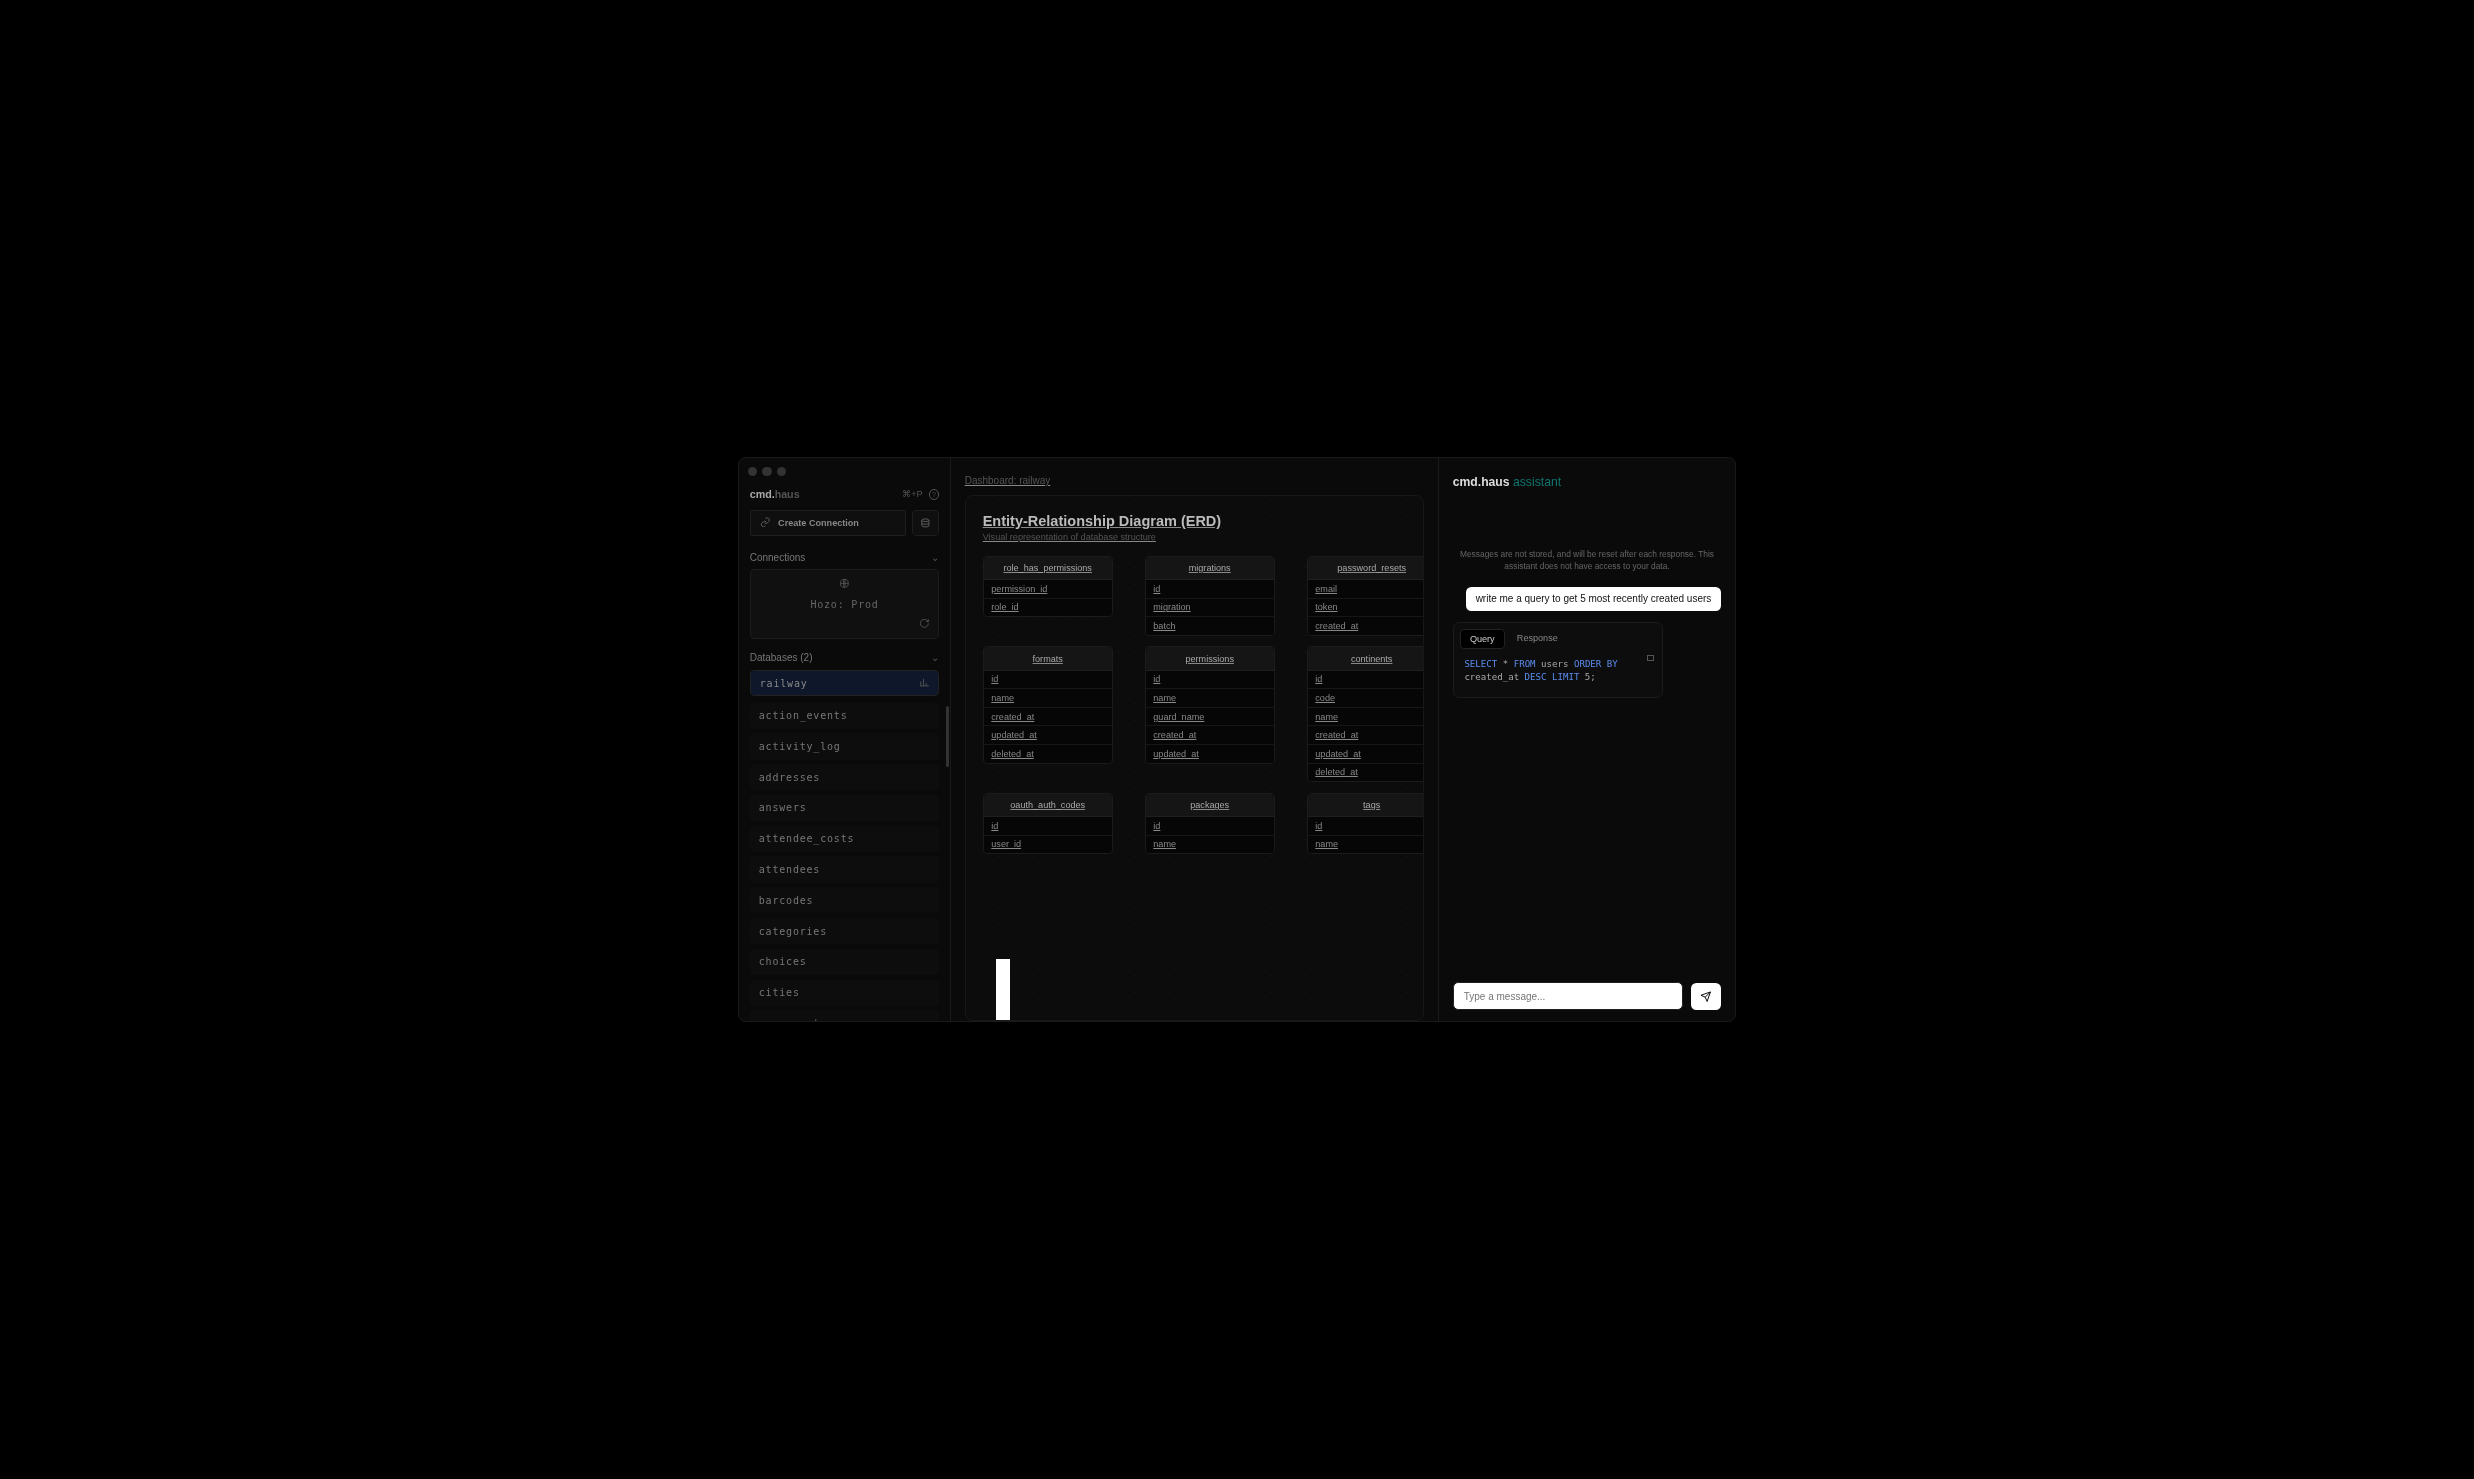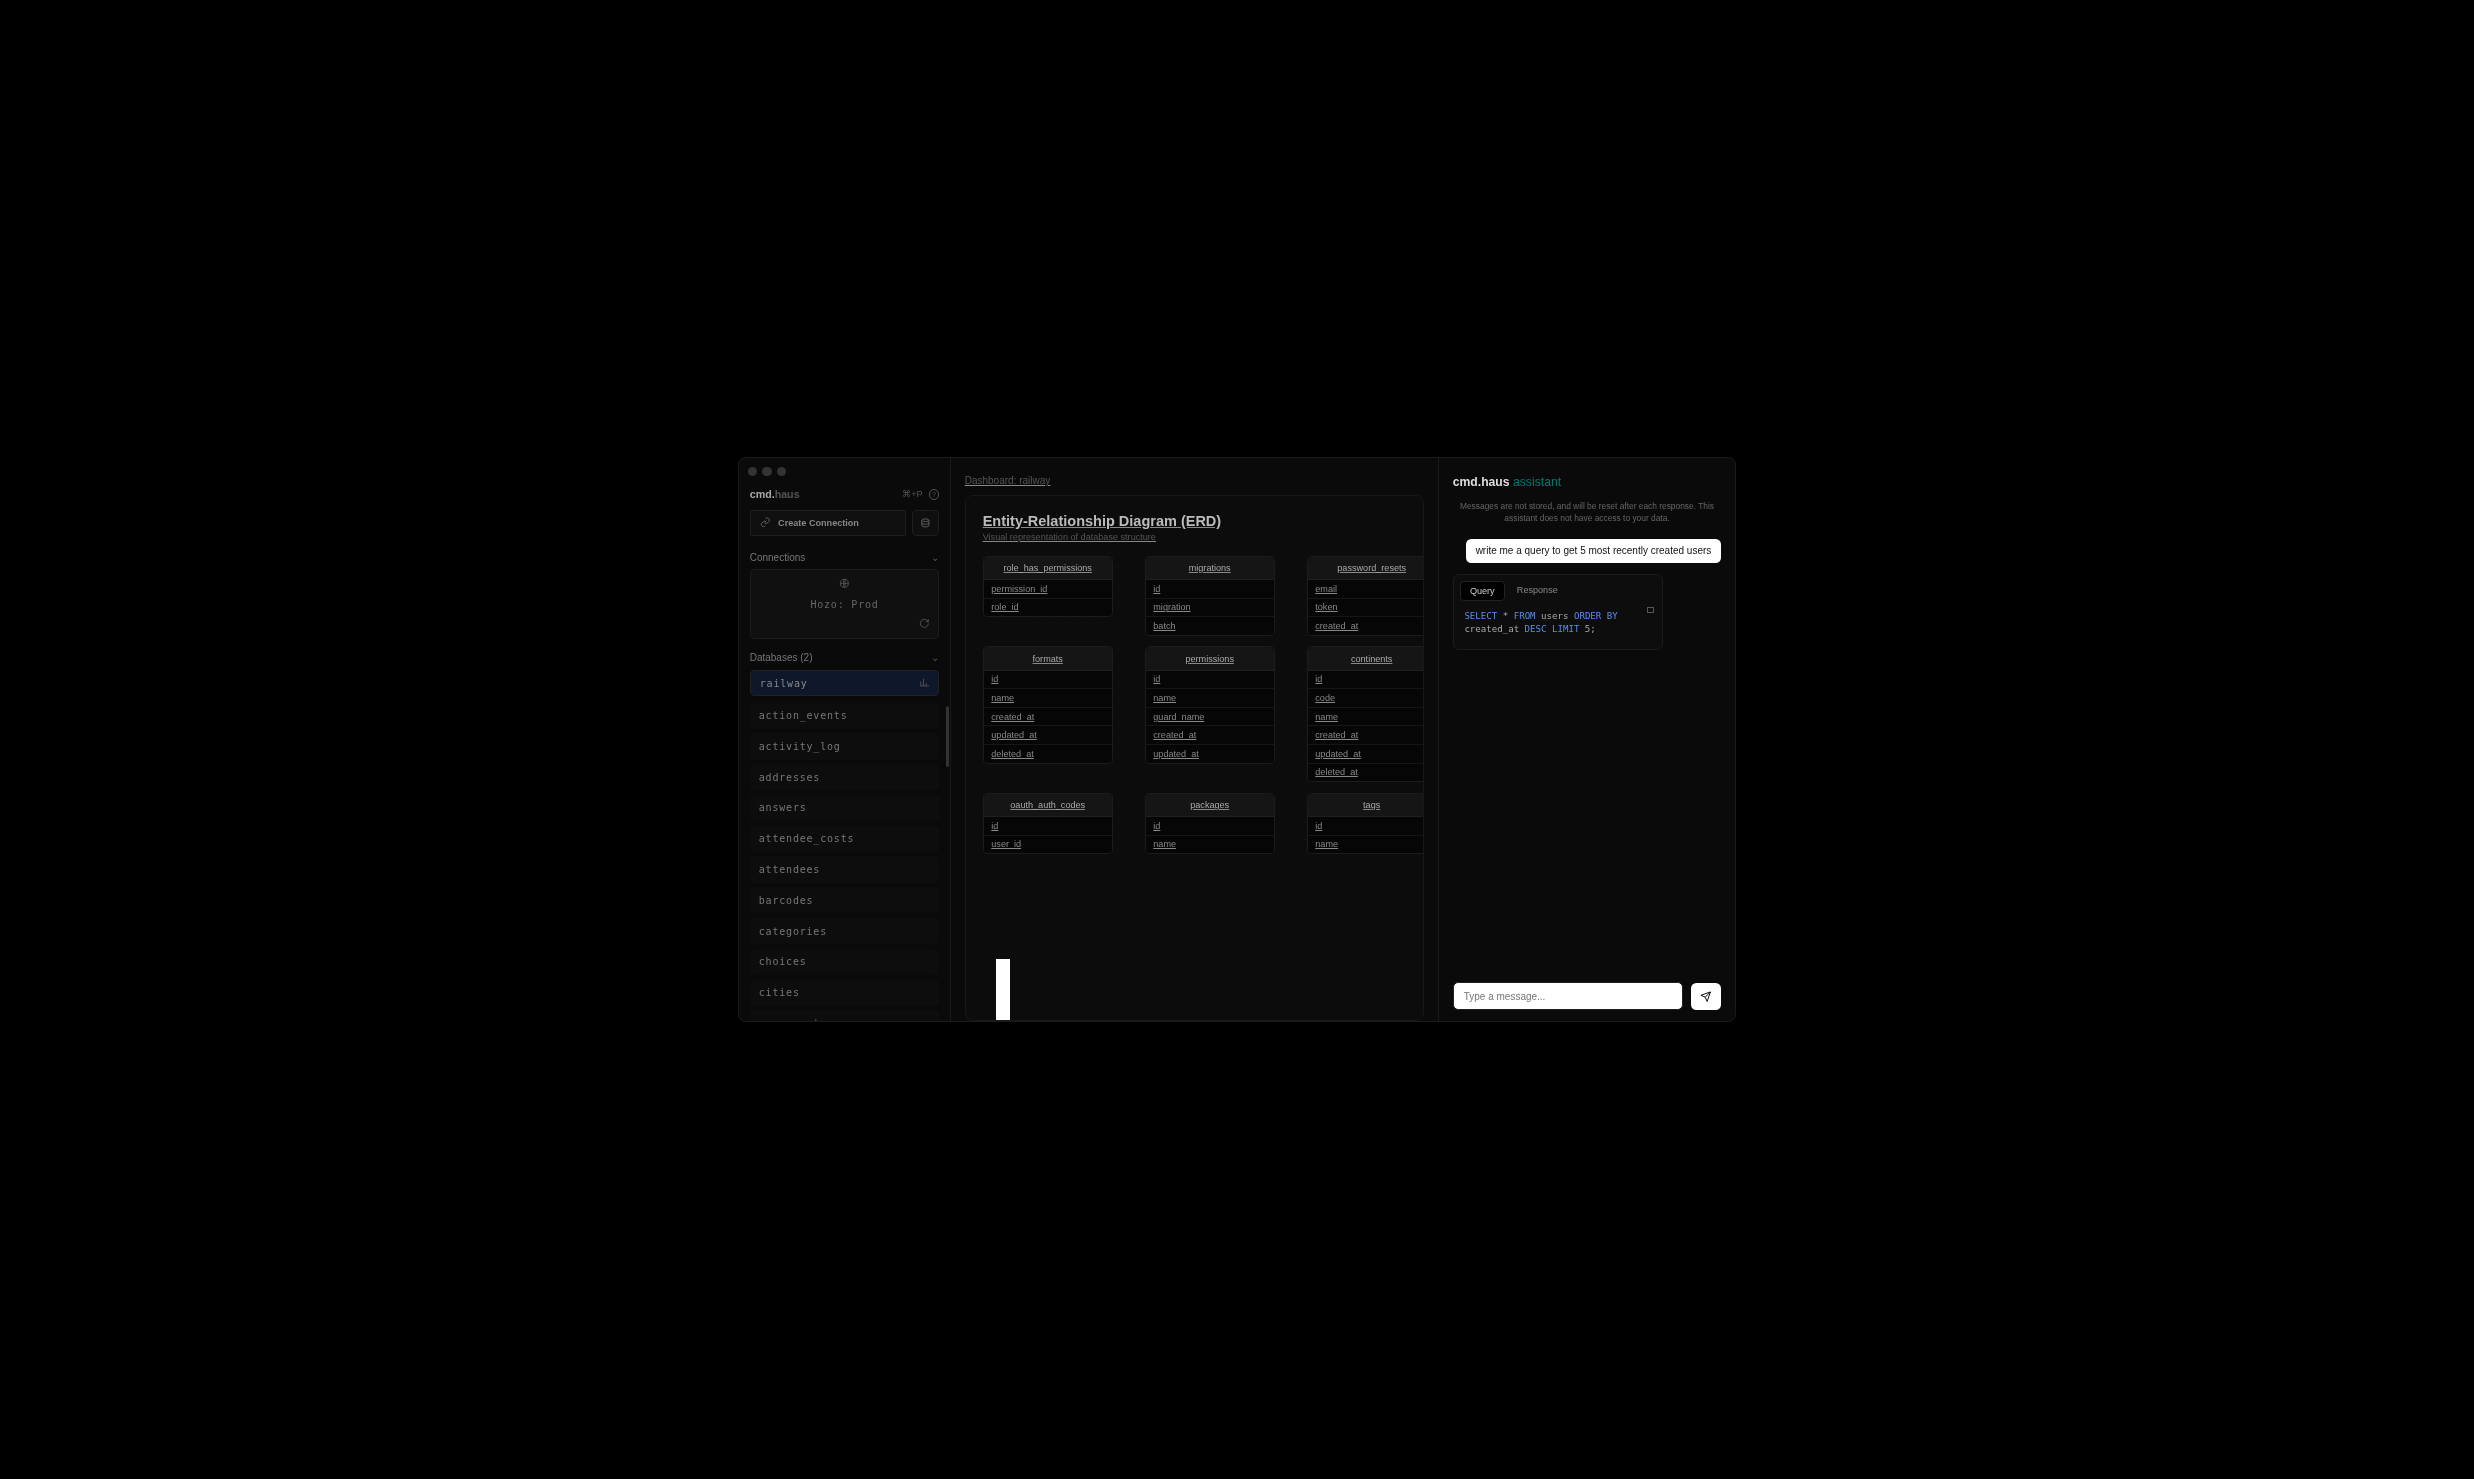--- a/index.html
+++ b/index.html
@@ -241,21 +241,21 @@
 }
 .assist-panel {
   width: 297px;
   border-left: 0.8px solid #1a1a1a;
   display: flex;
   flex-direction: column;
   padding: 17px 13.7px 10.7px;
 }
 .assist-title { color: #ddd; font-size: 12.2px; font-weight: 600; margin-bottom: 10.7px; }
 .assist-title .thin { color: #0f766e; font-weight: 400; }
-.assist-notice { color: #666; font-size: 8.4px; text-align: center; line-height: 1.5; margin-bottom: 13.7px; padding: 0 6.1px;}
+.assist-notice { color: #666; font-size: 8.4px; text-align: center; line-height: 1.5; margin-bottom: 13.7px; padding: 0 6.1px; margin-top: 48px;}
 .user-msg {
   align-self: flex-end;
   background: #fff;
   color: #111;
   padding: 6.9px 10px;
   border-radius: 5.3px;
   font-size: 10px;
   margin-bottom: 10.7px;
 }
 .code-block {

